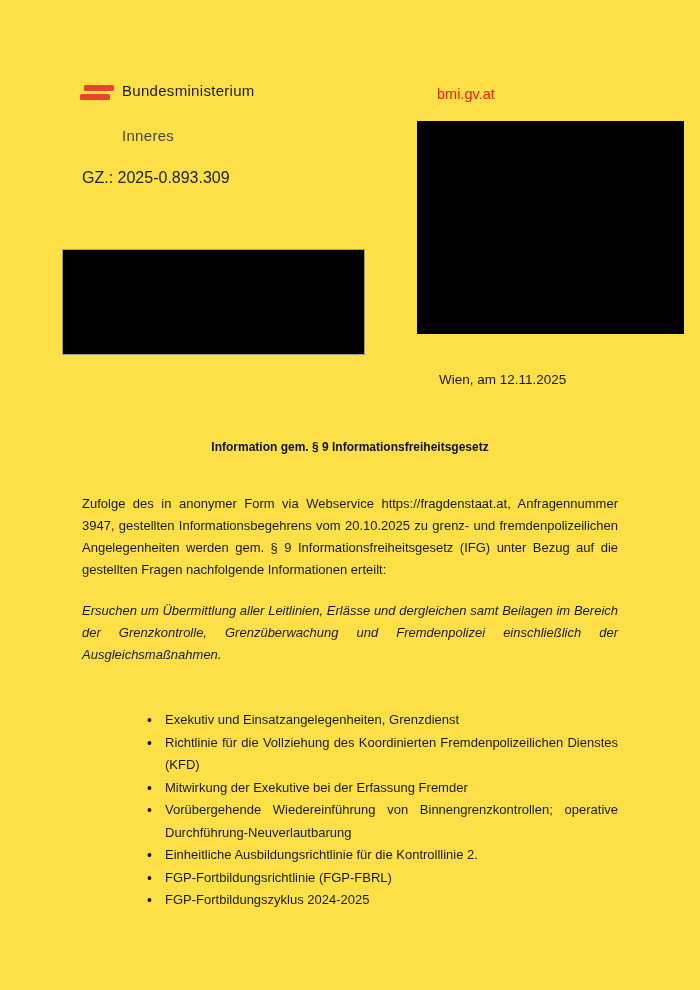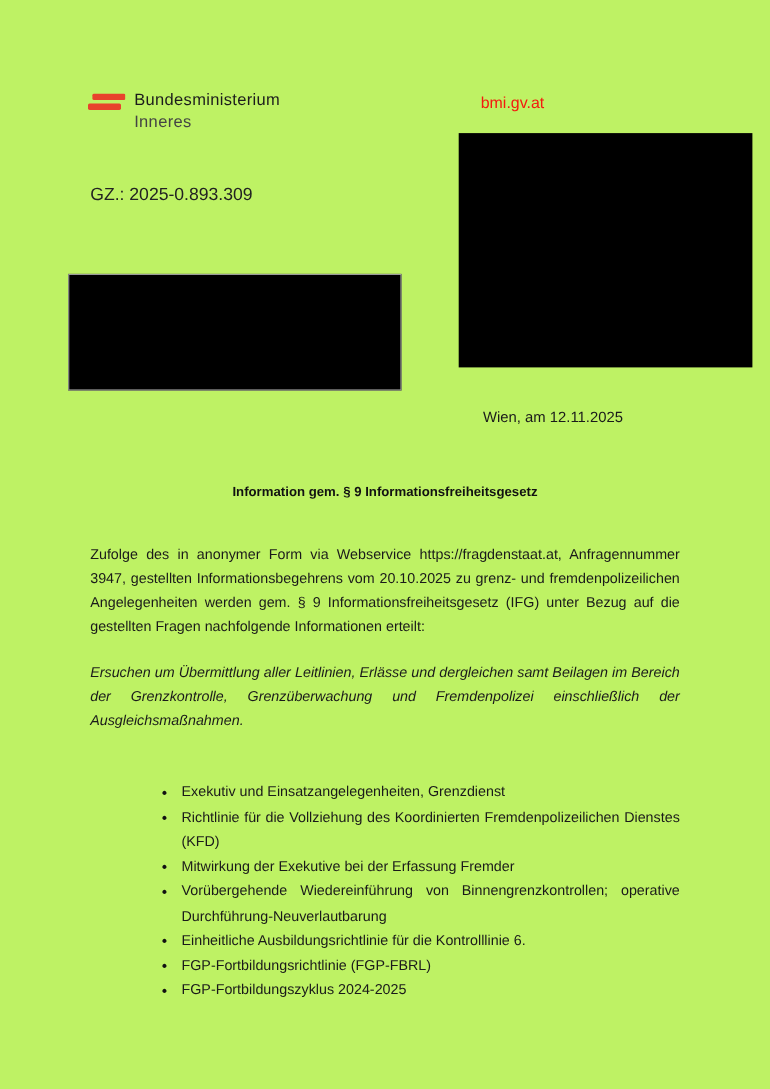--- a/index.html
+++ b/index.html
@@ -1,31 +1,31 @@
 <!DOCTYPE html>
 <html><head>
 <meta charset="utf-8">
 <style>
   * { box-sizing: border-box; }
   html, body { margin: 0; padding: 0; background: #ffffff; }
   .page {
     position: relative;
     width: 700px;
     height: 990px;
-    background: #bef264;
+    background: #fde047;
     font-family: "Liberation Sans", sans-serif;
     color: #1a1a1a;
     overflow: hidden;
   }
 
   
   .brand-logo { position: absolute; left: 80px; top: 85px; }
   .brand-text { position: absolute; left: 122px; top: 81px; font-size: 15px; line-height: 20px; letter-spacing: 0.3px; }
   .brand-text .ministry { color: #1c1c1c; }
-  .brand-text .department { color: #444444; }
+  .brand-text .department { color: #444444; margin-top: 25px; }
 
   .bmi-link {
     position: absolute; left: 437px; top: 86px;
     font-size: 14.5px; color: #f41a0f; text-decoration: none; font-weight: 400;
   }
 
   .gz-line { position: absolute; left: 82px; top: 169px; font-size: 16px; color: #222222; }
 
   
   .redact { position: absolute; background: #000000; }
@@ -84,19 +84,19 @@
 
   <div class="content">
     <h1 class="doc-title">Information gem. § 9 Informationsfreiheitsgesetz</h1>
     <p class="intro-par">Zufolge des in anonymer Form via Webservice https://fragdenstaat.at, Anfragennummer 3947, gestellten Informationsbegehrens vom 20.10.2025 zu grenz- und fremdenpolizeilichen Angelegenheiten werden gem. § 9 Informationsfreiheitsgesetz (IFG) unter Bezug auf die gestellten Fragen nachfolgende Informationen erteilt:</p>
     <p class="request-par">Ersuchen um Übermittlung aller Leitlinien, Erlässe und dergleichen samt Beilagen im Bereich der Grenzkontrolle, Grenzüberwachung und Fremdenpolizei einschließlich der Ausgleichsmaßnahmen.</p>
     <ul class="topics">
       <li>Exekutiv und Einsatzangelegenheiten, Grenzdienst</li>
       <li>Richtlinie für die Vollziehung des Koordinierten Fremdenpolizeilichen Dienstes (KFD)</li>
       <li>Mitwirkung der Exekutive bei der Erfassung Fremder</li>
       <li>Vorübergehende Wiedereinführung von Binnengrenzkontrollen; operative Durchführung-Neuverlautbarung</li>
-      <li>Einheitliche Ausbildungsrichtlinie für die Kontrolllinie 6.</li>
+      <li>Einheitliche Ausbildungsrichtlinie für die Kontrolllinie 2.</li>
       <li>FGP-Fortbildungsrichtlinie (FGP-FBRL)</li>
       <li>FGP-Fortbildungszyklus 2024-2025</li>
     </ul>
   </div>
 
 </div>
 
 </body></html>

